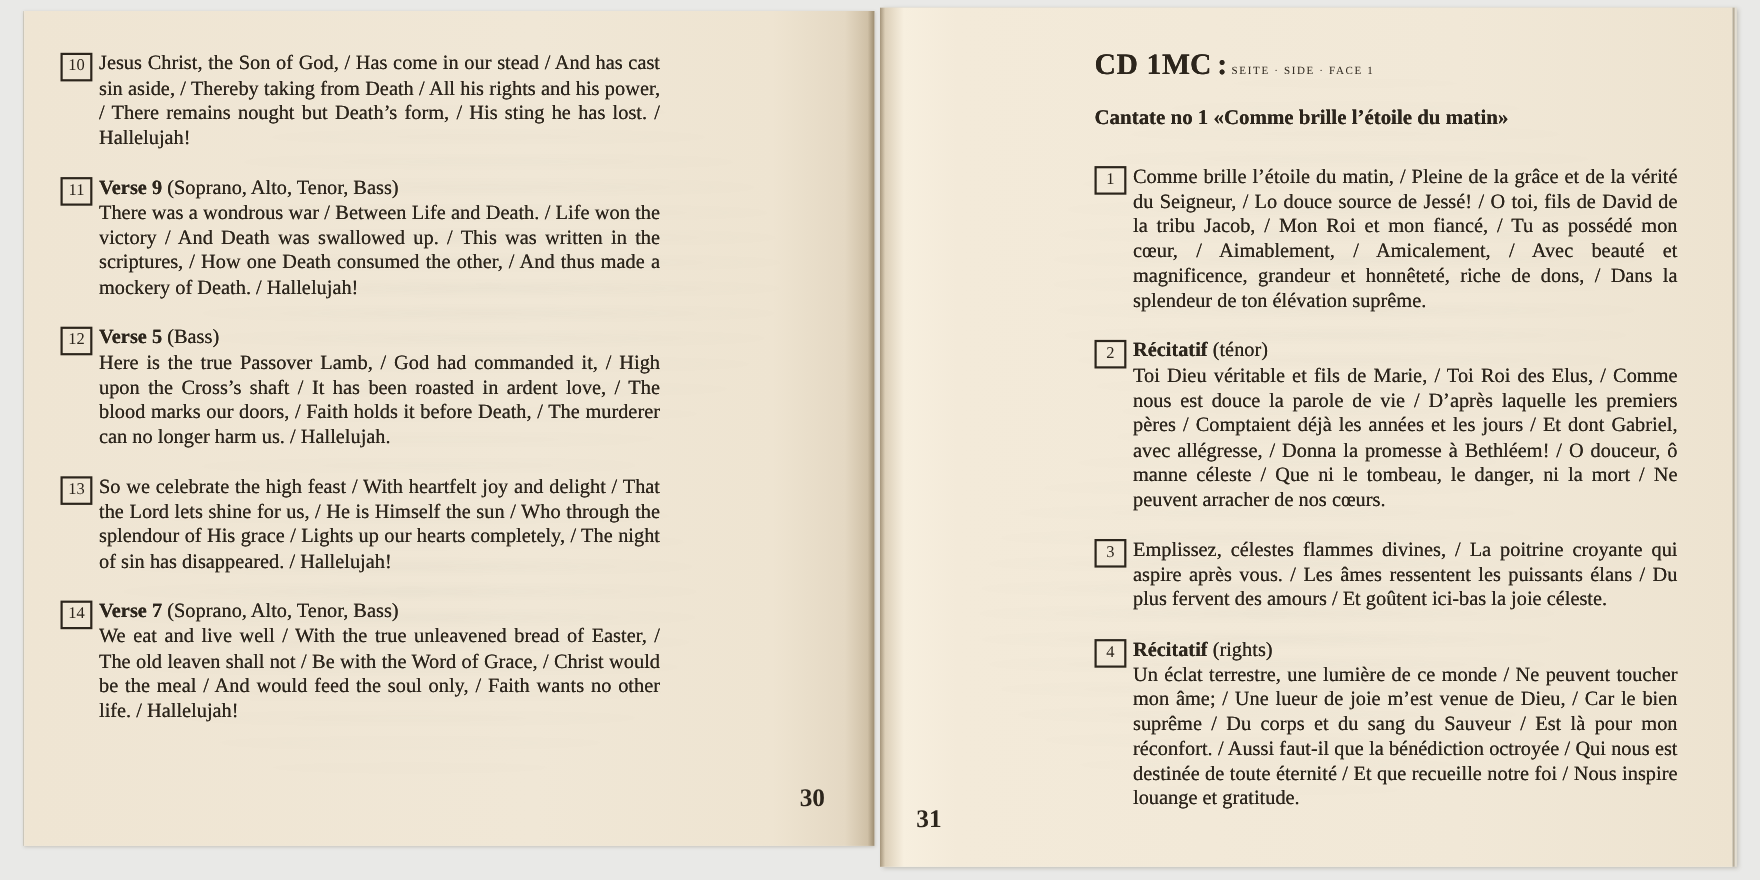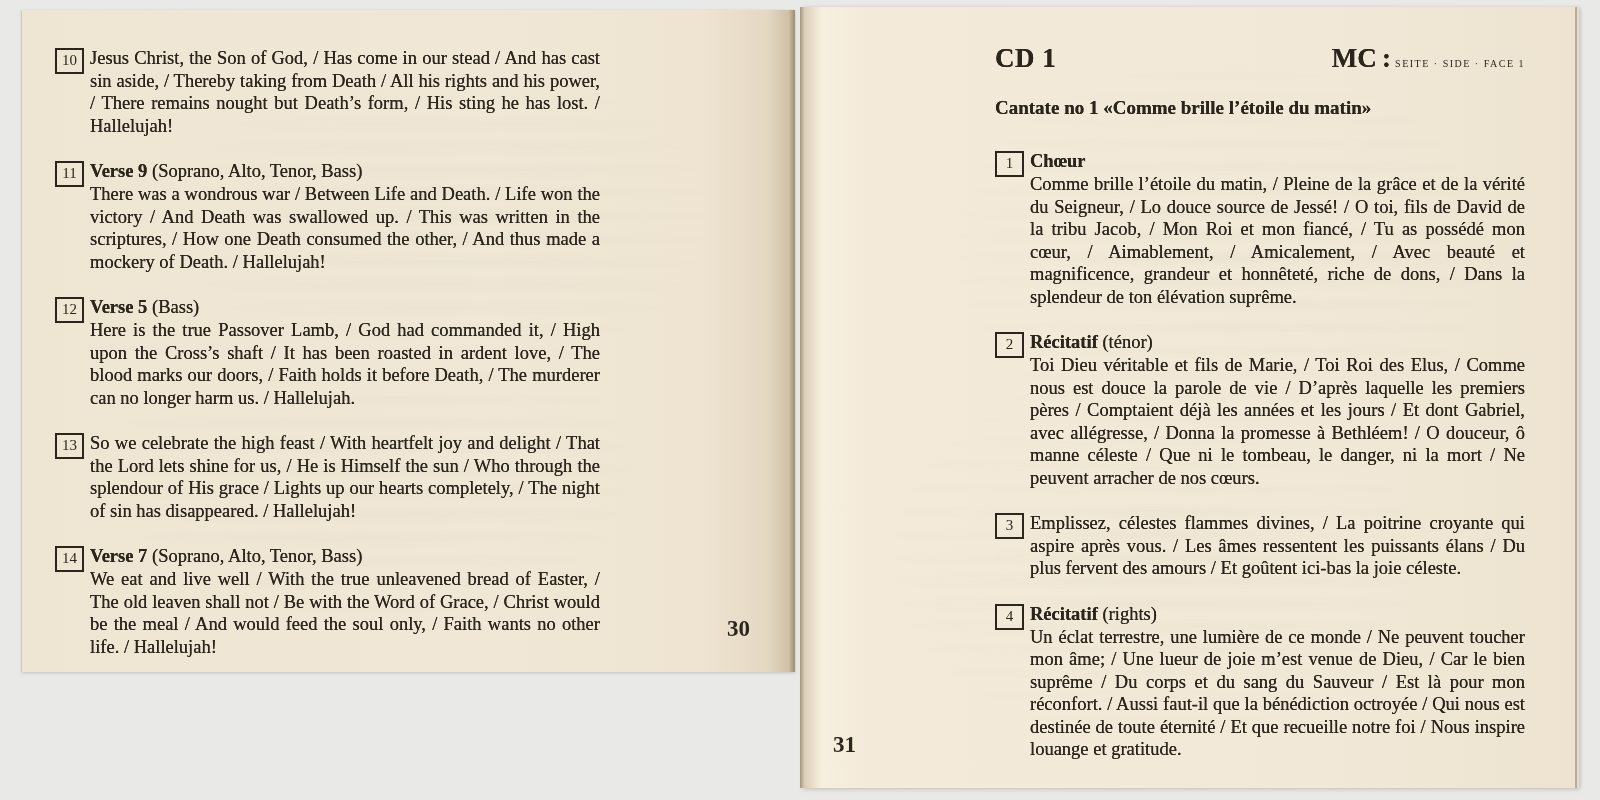--- a/index.html
+++ b/index.html
@@ -9,21 +9,21 @@
     font-family:"Liberation Serif","DejaVu Serif",serif;
   }
   .scan{position:relative;width:1600px;height:800px;}
 
   .page{
     position:absolute;
     color:#2c251c;
     box-sizing:border-box;
   }
   .page-left{
-    left:22px;top:10px;width:773px;height:662px;
+    left:22px;top:10px;width:773px;height:759px;
     padding:37px 195px 11px 33px;
     background:linear-gradient(90deg,#efe5d3 0%,#f0e7d6 60%,#eee4d1 88%,#e4d8c3 96.5%,#cfc0a6 99.2%,#9b8b6f 100%);
     box-shadow:0 1px 3px rgba(90,80,60,.25), -1px 0 0 #d6d2c6;
   }
   .page-right{
     left:800px;top:7px;width:777px;height:781px;
     padding:36px 50px 0 195px;
     background:linear-gradient(90deg,#a4947a 0%,#dccfb8 0.6%,#f7efdf 2.8%,#f3ead9 9%,#f1e8d7 68%,#ede3d0 100%);
     border-right:2px solid #b7ad99;
     box-shadow:2px 0 0 #e3ddd1, 3px 1px 4px rgba(90,80,60,.3);
@@ -54,21 +54,21 @@
   .sec-content{flex:1;}
   .sec-title{font-size:18.5px;line-height:23px;white-space:nowrap;}
   .sec-title .t-bold{font-weight:bold;}
   .sec-body{
     font-size:18.5px;line-height:22.5px;
     text-align:justify;
     text-shadow:0 0 .4px currentColor;
   }
   .sec-title{text-shadow:0 0 .4px currentColor;}
 
-  .hdr{display:flex;justify-content:space-between;align-items:baseline;height:30px;}
+  .hdr{display:flex;align-items:baseline;height:30px;}
   .hdr-cd{font-weight:bold;font-size:27px;letter-spacing:.5px;text-shadow:0 0 .5px currentColor;}
   .hdr-mc{white-space:nowrap;}
   .hdr-mc .mc{font-weight:bold;font-size:27px;text-shadow:0 0 .5px currentColor;}
   .hdr-mc .sides{font-size:10px;letter-spacing:1.5px;margin-left:4px;}
   .subtitle{
     font-weight:bold;font-size:19px;line-height:24px;
     margin:23px 0 30px 0;
     text-shadow:0 0 .4px currentColor;
   }
 
@@ -130,21 +130,20 @@
 
     <div class="hdr">
       <span class="hdr-cd">CD 1</span>
       <span class="hdr-mc"><span class="mc">MC :</span><span class="sides">SEITE · SIDE · FACE 1</span></span>
     </div>
     <div class="subtitle">Cantate no 1 «Comme brille l’étoile du matin»</div>
 
     <div class="section">
       <div class="numcol"><span class="numbox">1</span></div>
       <div class="sec-content">
-        <div class="sec-title"><span class="t-bold">Chœur</span> <span></span></div>
         <div class="sec-body">Comme brille l’étoile du matin, / Pleine de la grâce et de la vérité du Seigneur, / Lo douce source de Jessé! / O toi, fils de David de la tribu Jacob, / Mon Roi et mon fiancé, / Tu as possédé mon cœur, / Aimablement, / Amicalement, / Avec beauté et magnificence, grandeur et honnêteté, riche de dons, / Dans la splendeur de ton élévation suprême.</div>
       </div>
     </div>
 
     <div class="section">
       <div class="numcol"><span class="numbox">2</span></div>
       <div class="sec-content">
         <div class="sec-title"><span class="t-bold">Récitatif</span> <span>(ténor)</span></div>
         <div class="sec-body">Toi Dieu véritable et fils de Marie, / Toi Roi des Elus, / Comme nous est douce la parole de vie / D’après laquelle les premiers pères / Comptaient déjà les années et les jours / Et dont Gabriel, avec allégresse, / Donna la promesse à Bethléem! / O douceur, ô manne céleste / Que ni le tombeau, le danger, ni la mort / Ne peuvent arracher de nos cœurs.</div>
       </div>

